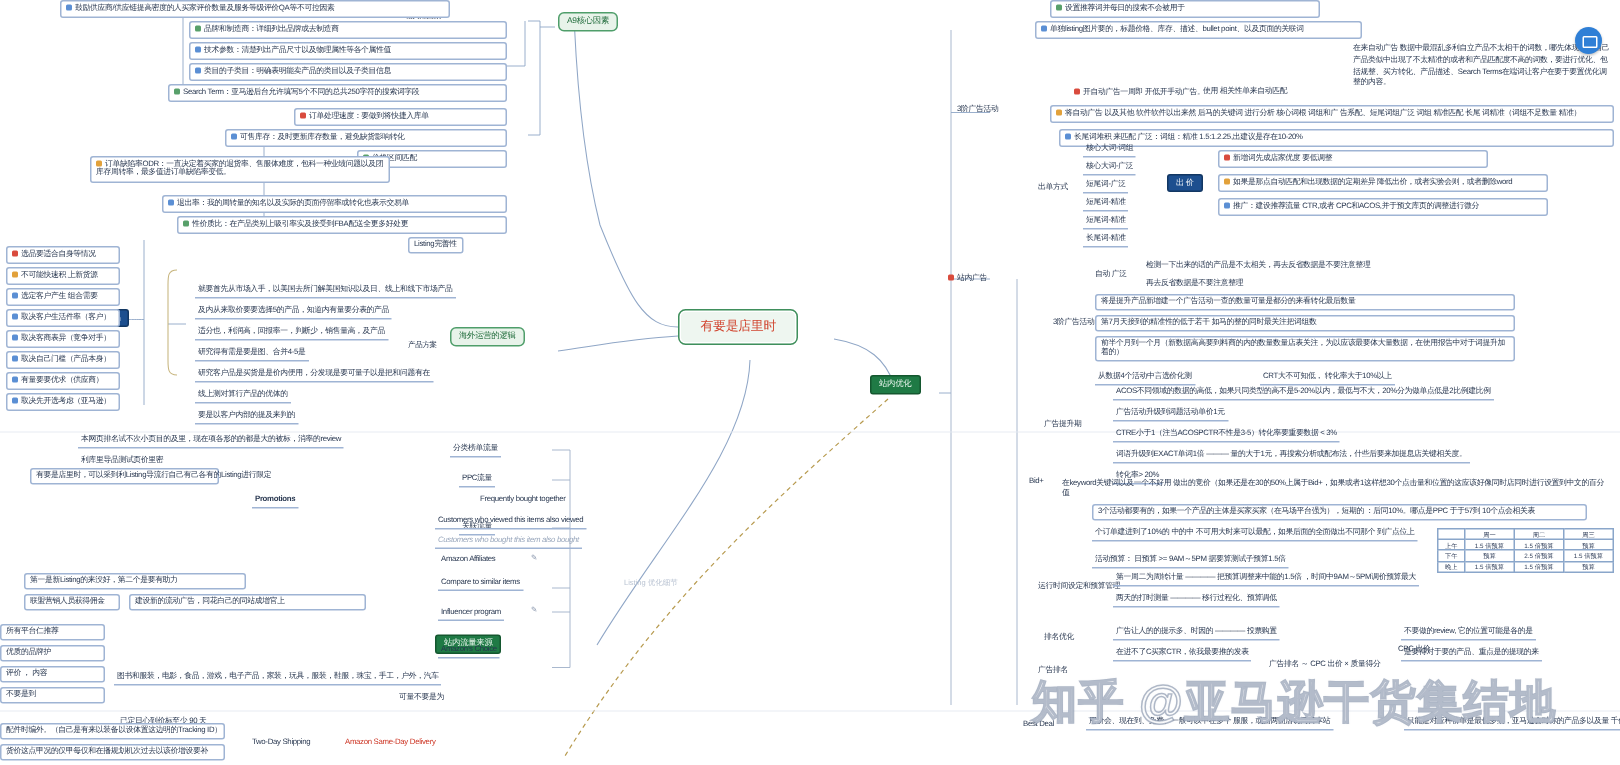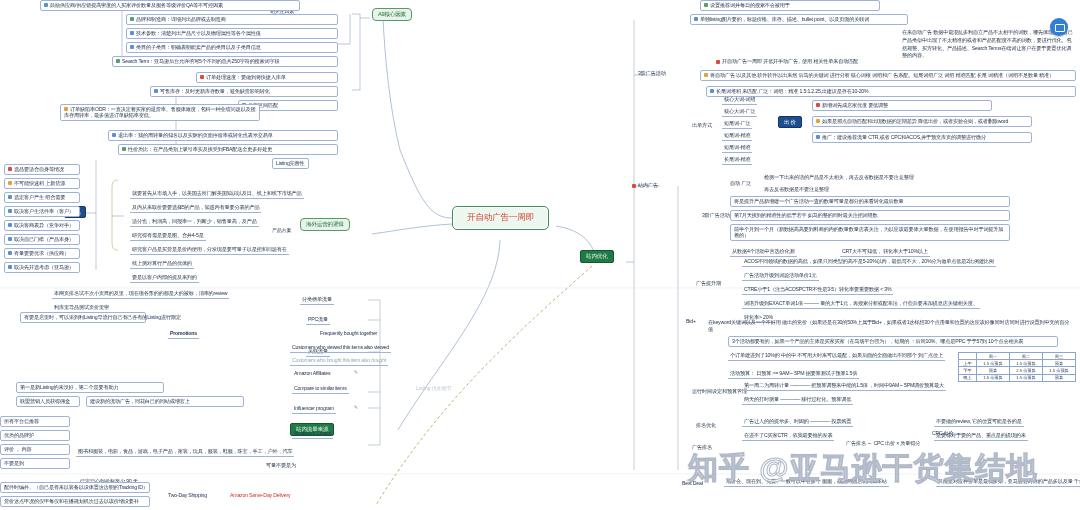--- a/index.html
+++ b/index.html
@@ -143,21 +143,21 @@
     <path d="M360,14 L352,14" stroke="#8fa6c6" stroke-width=".6" fill="none"></path>
     <path d="M360,90 L352,90" stroke="#8fa6c6" stroke-width=".6" fill="none"></path>
     <path d="M350,14 L350,44 L264,44" stroke="#8fa6c6" stroke-width=".6" fill="none"></path>
     <path d="M122,6 L122,60" stroke="#8fa6c6" stroke-width=".6" fill="none"></path>
     <path d="M176,92 L176,150" stroke="#8fa6c6" stroke-width=".6" fill="none"></path>
 
     <line x1="0" y1="288" x2="1080" y2="288" stroke="#e4e9f1" stroke-width=".6"></line>
     <line x1="0" y1="474" x2="1080" y2="474" stroke="#e4e9f1" stroke-width=".6"></line>
   </svg>
 
-  <div class="node root" style="left:452px;top:206px;">开自动广告一周即</div>
+  <div class="node root" style="left:452px;top:206px;">有要是店里时</div>
 
   <div class="node green light" style="left:372px;top:8px;">A9核心因素</div>
   <div class="node green light" style="left:300px;top:218px;">海外运营的逻辑</div>
   <div class="node green" style="left:580px;top:250px;">站内优化</div>
   <div class="node green" style="left:290px;top:423px;">站内流量来源</div>
   <div class="node blue" style="left:64px;top:206px;">选品</div>
   <div class="node leaf nb" style="left:270px;top:227px;font-size:5px;">产品方案</div>
   <div class="node leaf nb" style="left:268px;top:8px;font-size:5px;">相关性因素</div>
   <div class="node leaf nb" style="left:234px;top:106px;font-size:5px;">转化因素</div>
 

